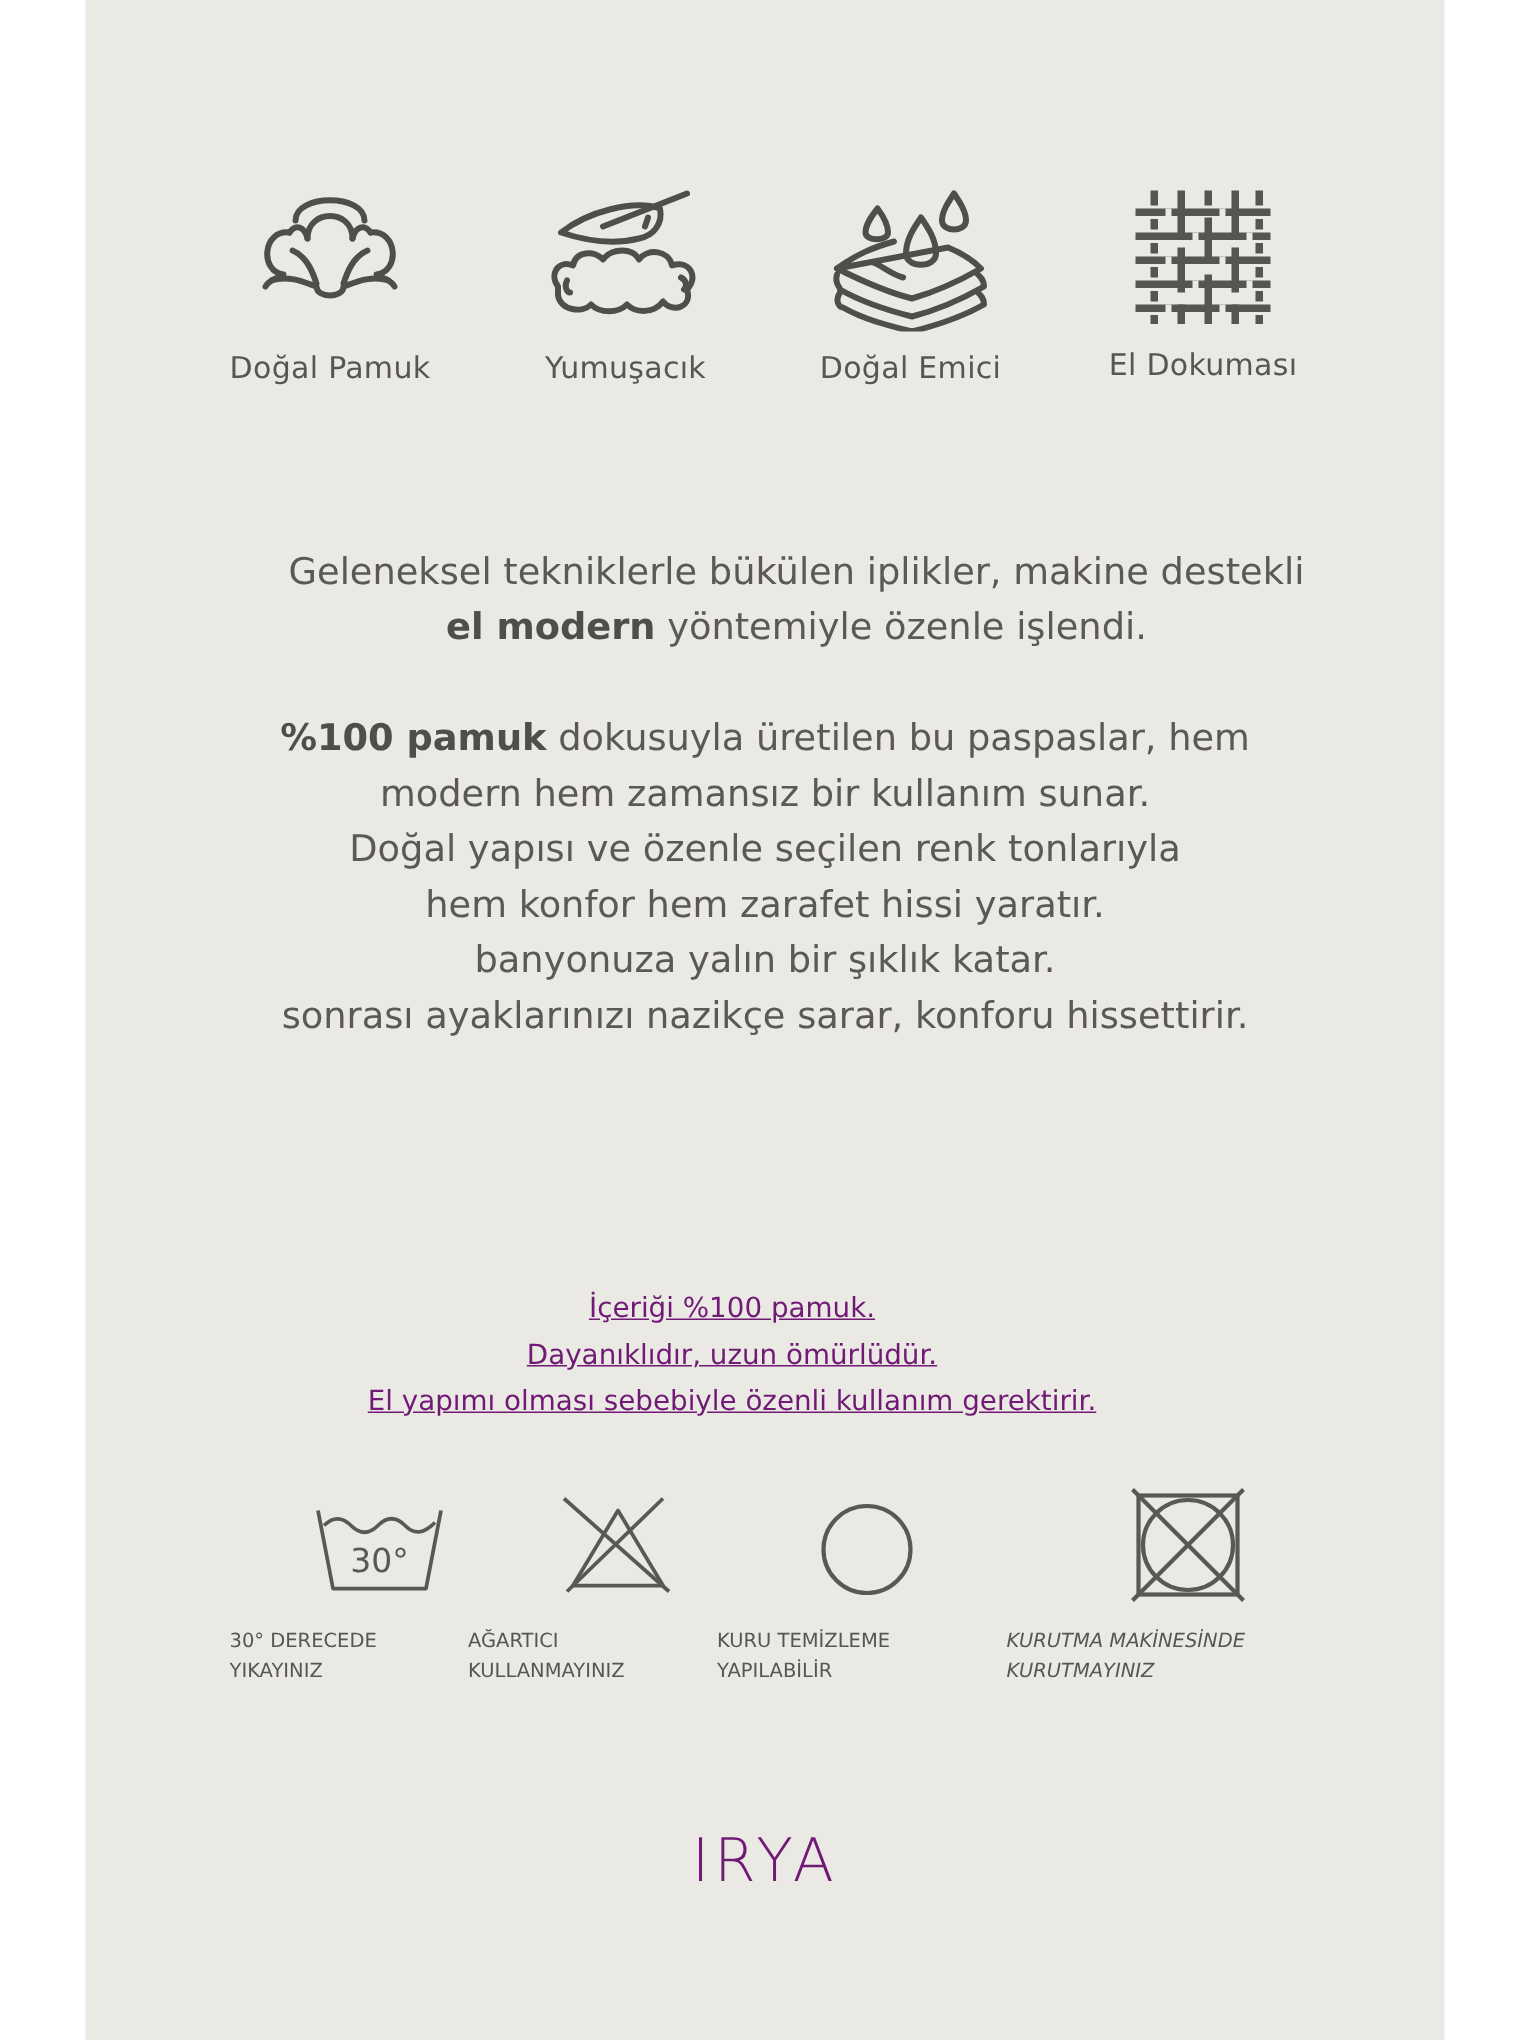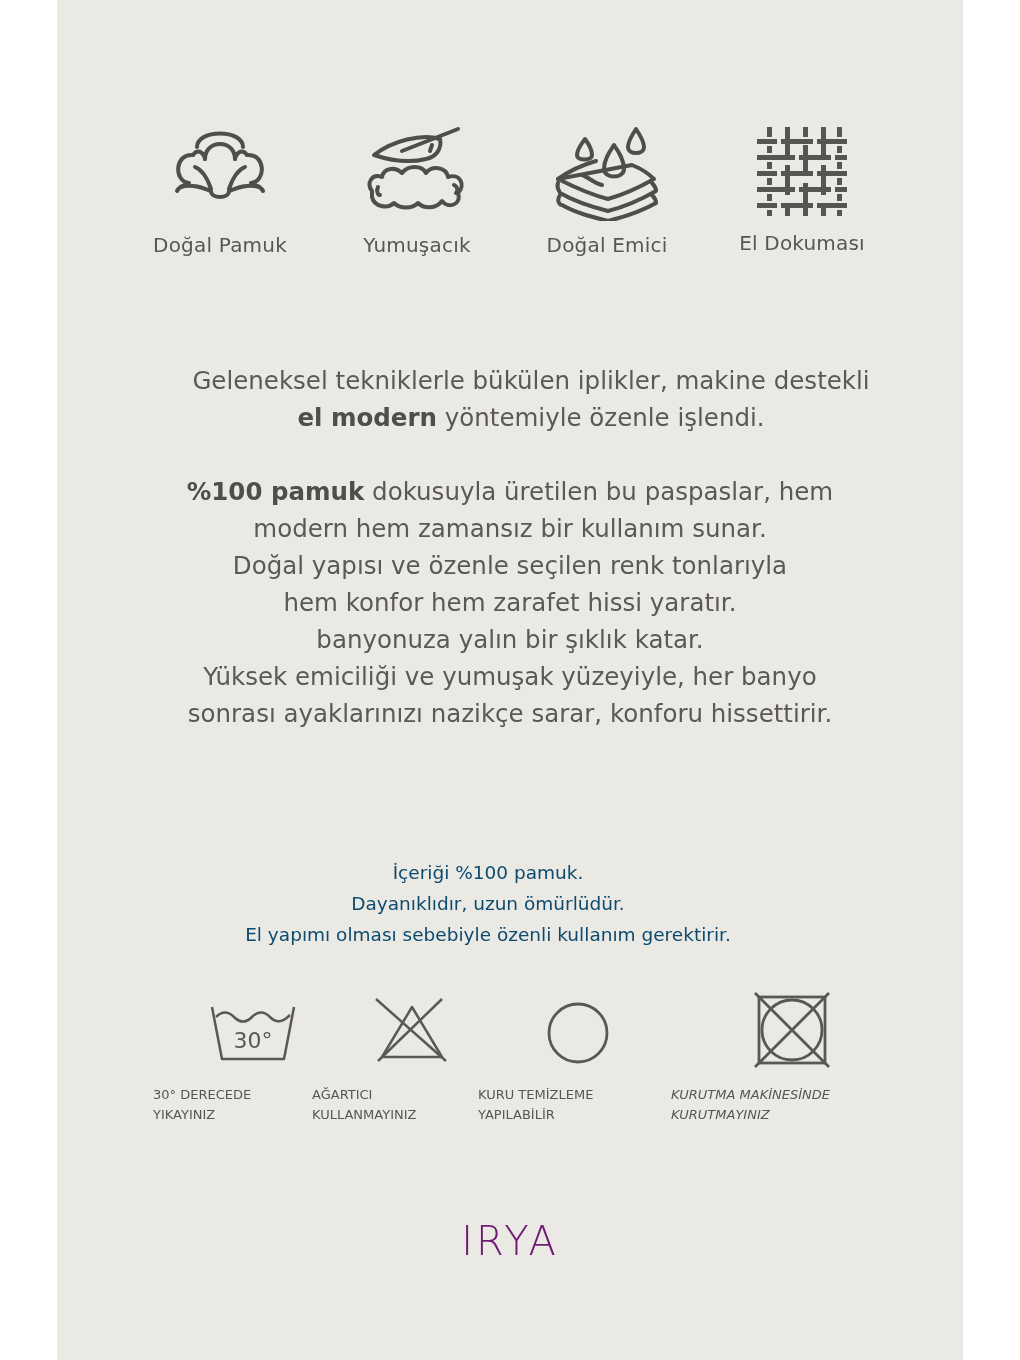--- a/index.html
+++ b/index.html
@@ -4,21 +4,21 @@
 <style>
   html, body { margin:0; padding:0; }
   body { width:1020px; height:1360px; background:#ffffff; position:relative; overflow:hidden;
          font-family:"DejaVu Sans", "Liberation Sans", sans-serif; color:#555452; }
   .panel { position:absolute; left:57px; top:0; width:906px; height:1360px; background:#ebe9e4; }
   .feat { position:absolute; top:125px; width:200px; text-align:center; }
   .feat svg { display:block; margin:0 auto; }
   .feat-label { margin-top:18px; font-size:20px; color:#575654; letter-spacing:0.2px; }
   .para { position:absolute; left:0; width:1020px; text-align:center; font-size:24.5px; line-height:37px; color:#5a5957; }
   .para b { font-weight:bold; color:#4f4e4c; }
-  .notes { position:absolute; left:0; top:857px; width:976px; text-align:center; font-size:18.5px; line-height:31px; color:#0c4a6e; }
+  .notes { position:absolute; left:0; top:857px; width:976px; text-align:center; font-size:18.5px; line-height:31px; color:#701a75;text-decoration:underline; }
   .care { position:absolute; top:995px; width:200px; text-align:left; }
   .care svg { display:block; margin:0 auto; }
   .care-label { margin-top:20px; font-size:13px; line-height:20px; color:#575654; text-transform:uppercase; }
   .logo { position:absolute; left:0; top:1218px; width:1020px; text-align:center; font-size:40px; letter-spacing:3px;
           color:#701a75; font-family:"DejaVu Sans", sans-serif; font-weight:300; }
 </style>
 </head>
 <body>
 
 <div class="panel"></div>
@@ -115,21 +115,20 @@
   <div>Geleneksel tekniklerle bükülen iplikler, makine destekli</div>
   <div><b>el modern</b><span> yöntemiyle özenle işlendi.</span></div>
 </div>
 
 <div class="para" style="top:473px;">
   <div><b>%100 pamuk</b><span> dokusuyla üretilen bu paspaslar, hem</span></div>
   <div>modern hem zamansız bir kullanım sunar.</div>
   <div>Doğal yapısı ve özenle seçilen renk tonlarıyla</div>
   <div>hem konfor hem zarafet hissi yaratır.</div>
   <div>banyonuza yalın bir şıklık katar.</div>
-  <div>Yüksek emiciliği ve yumuşak yüzeyiyle, her banyo</div>
   <div>sonrası ayaklarınızı nazikçe sarar, konforu hissettirir.</div>
 </div>
 
 <div class="notes">
   <div>İçeriği %100 pamuk.</div>
   <div>Dayanıklıdır, uzun ömürlüdür.</div>
   <div>El yapımı olması sebebiyle özenli kullanım gerektirir.</div>
 </div>
 
 <div class="care" style="left:153px;">

